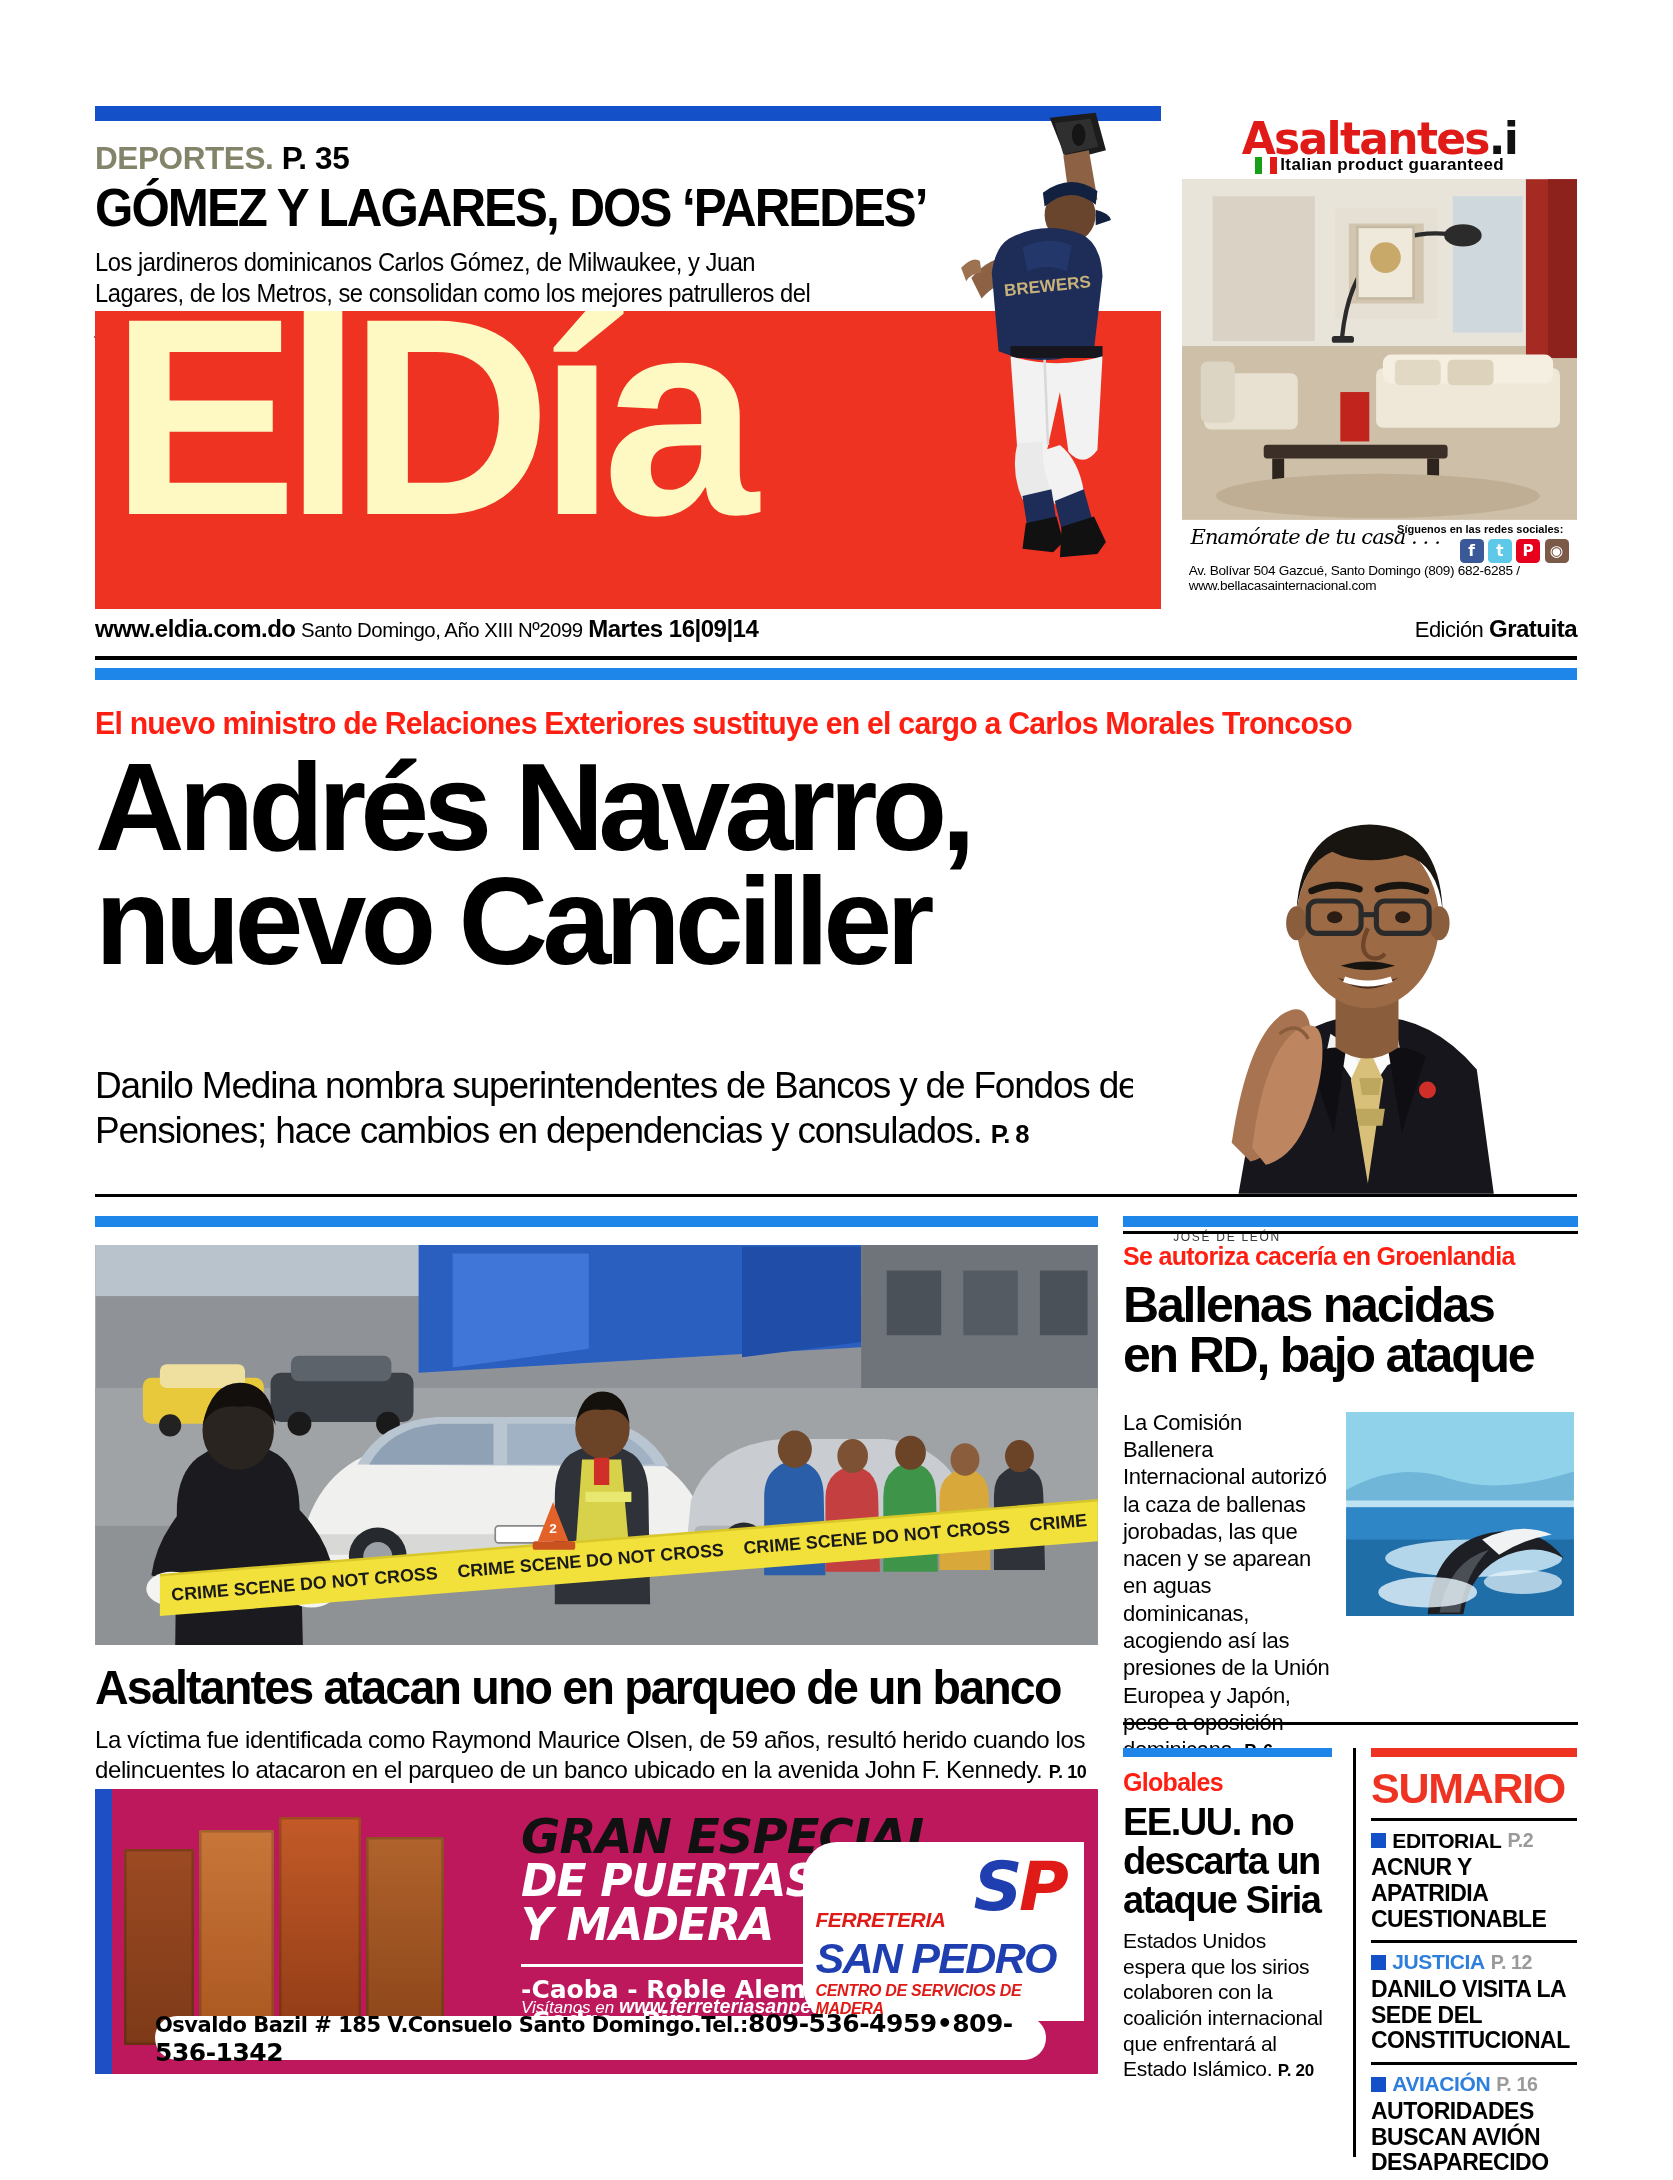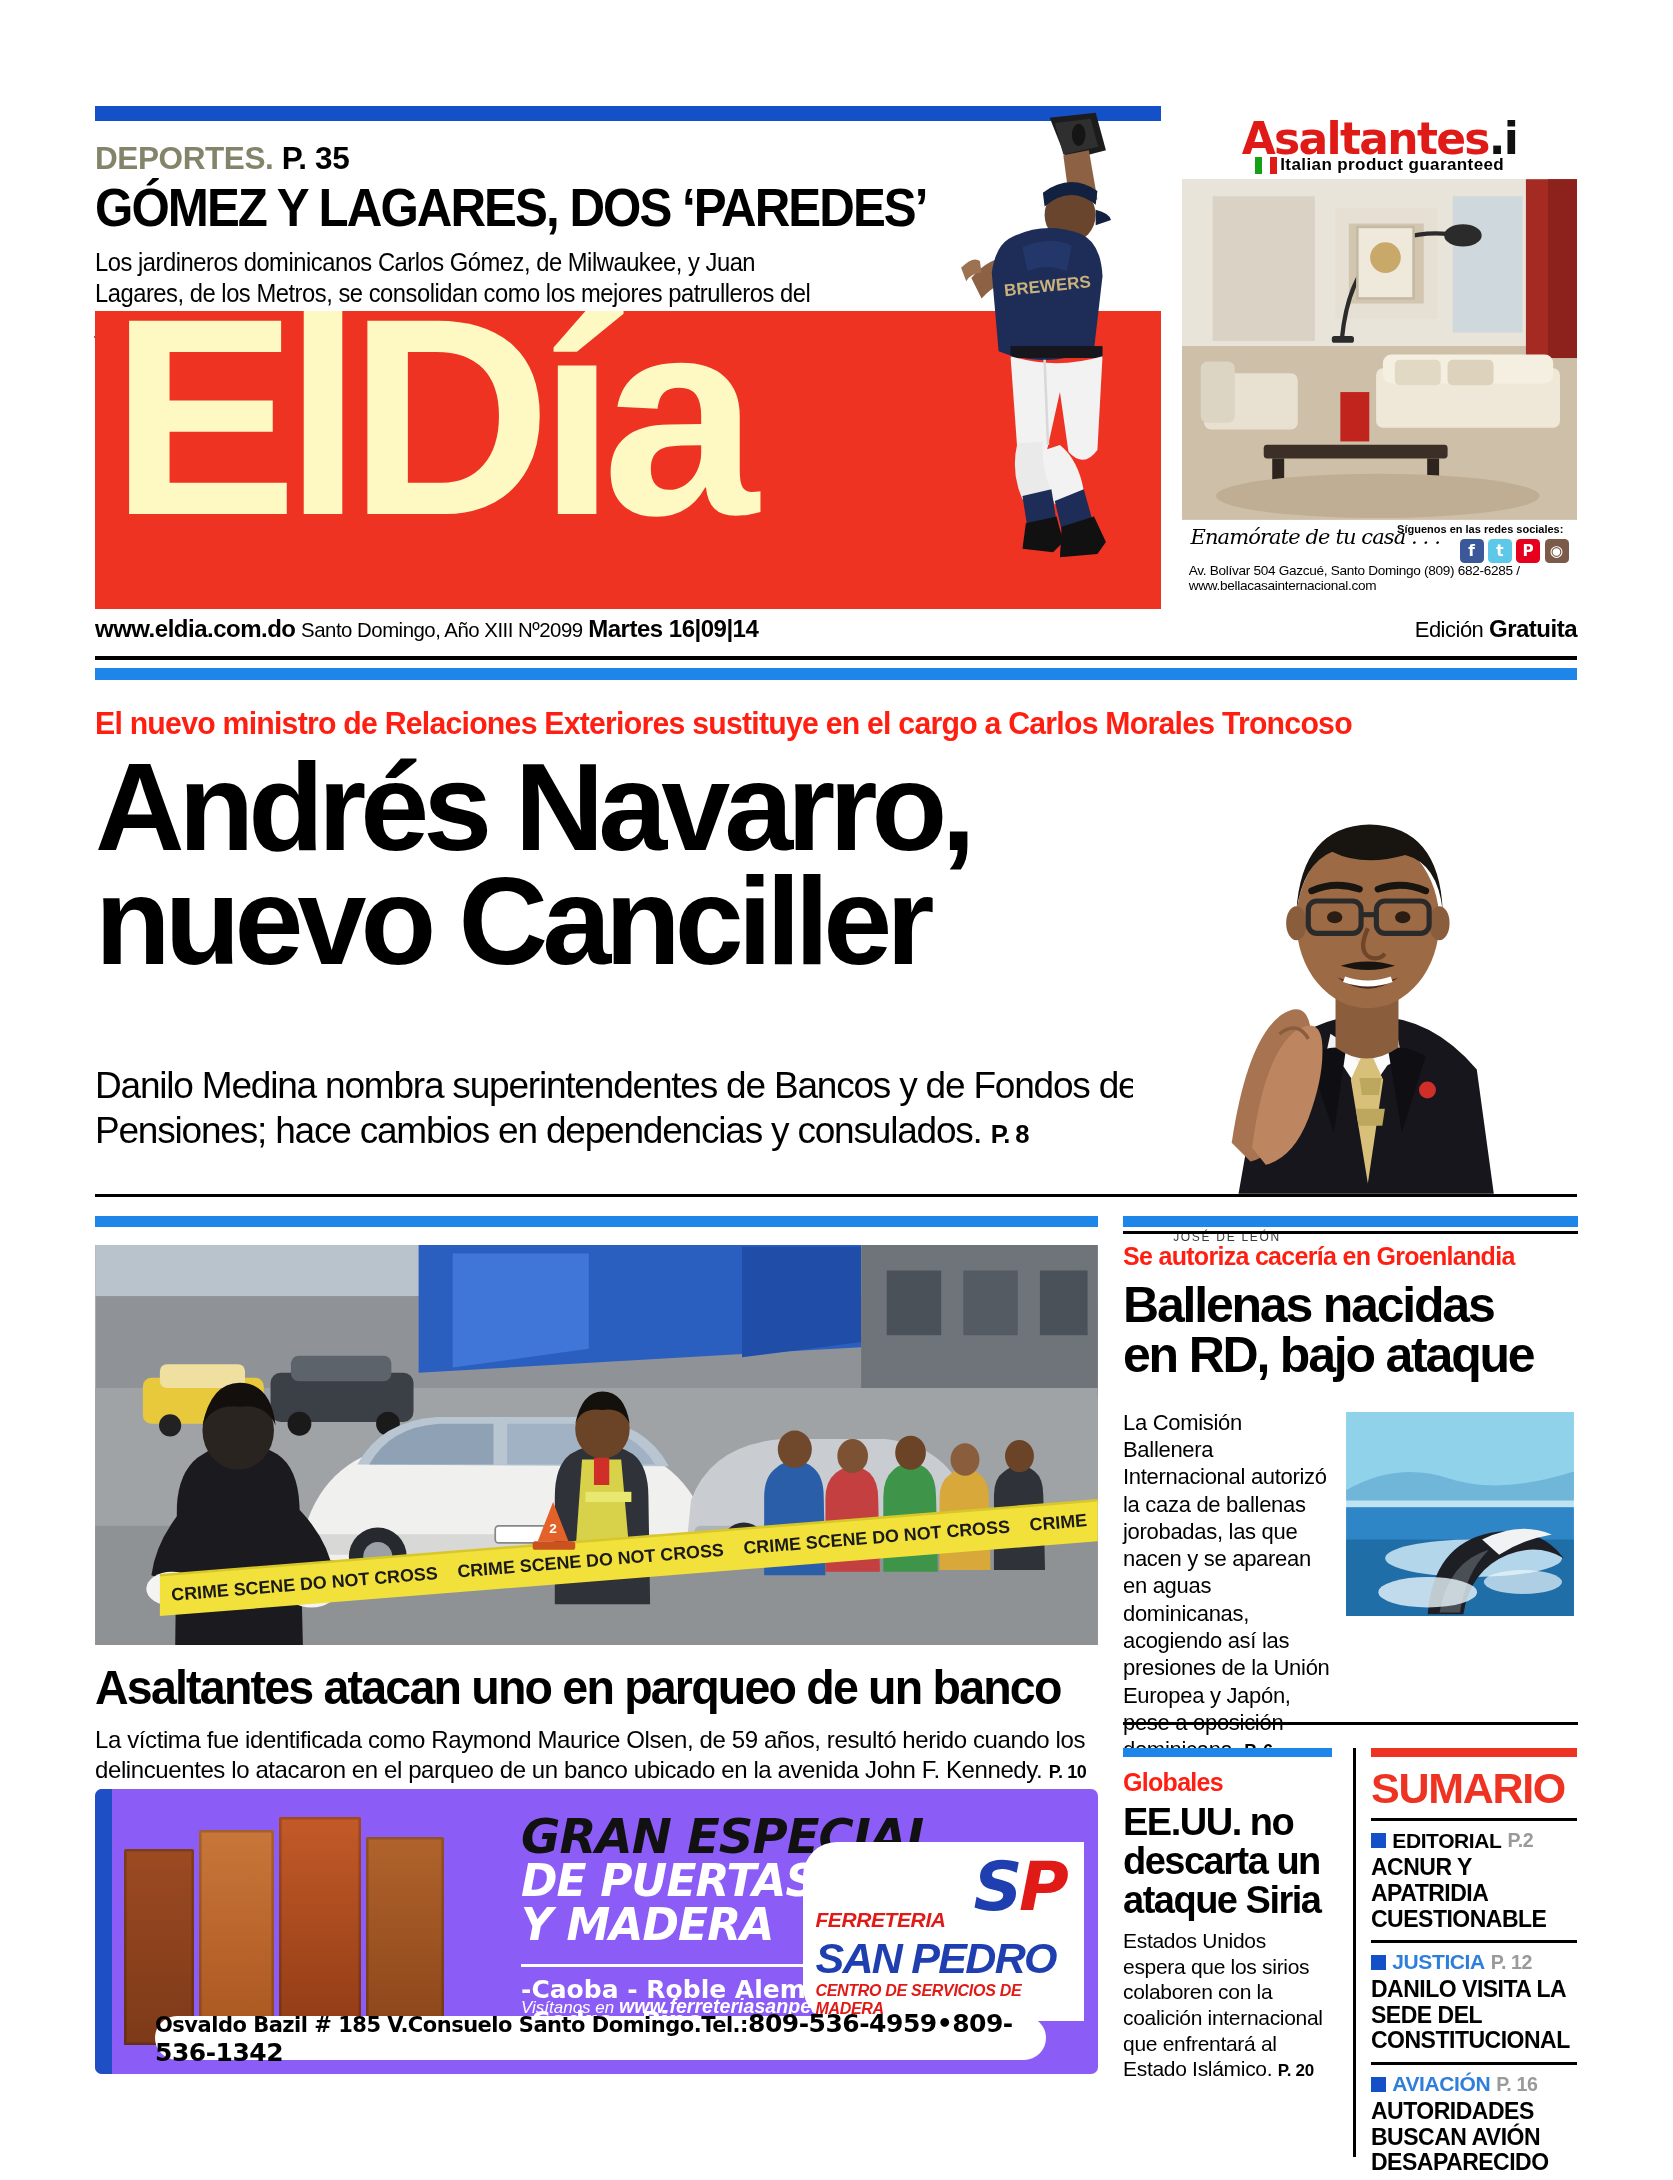--- a/index.html
+++ b/index.html
@@ -88,21 +88,21 @@
   
   #crime-block { position:absolute; left:95px; top:1216px; width:1191px; }
   #crime-topbar { width:1003px; height:11px; background:#1e86e8; }
   #crime-credit { text-align:right; font-size:12px; letter-spacing:1.7px; color:#3a3a3a; padding:2.6px 5.1px 1.7px 0; }
   #crime-photo { position:relative; width:1003px; height:400px; overflow:hidden; }
   #crime-headline { margin-top:13.6px; font-size:49px; font-weight:bold; letter-spacing:-1.9px; transform:scaleX(0.95); transform-origin:left center; white-space:nowrap; }
   #crime-deck { margin-top:10.2px; font-size:24px; line-height:1.25; letter-spacing:-0.4px; width:1003px; }
   #crime-deck b { font-size:18px; }
 
   
-  #ferreteria-ad { position:absolute; left:95px; top:1789px; width:1003px; height:285px; background:#8b5cf6; overflow:hidden; border-radius:7px; }
+  #ferreteria-ad { position:absolute; left:95px; top:1789px; width:1003px; height:285px; background:#be185d; overflow:hidden; border-radius:1px; }
   #fa-bluebar { position:absolute; left:0; top:0; width:17px; height:285px; background:#1f4fc4; }
   #fa-doors { position:absolute; left:29px; top:25.6px; width:366px; height:230px; display:flex; gap:5.1px; align-items:flex-end; }
   .fa-door { border-radius:1.7px 1.7px 0 0; box-shadow:inset 0 0 0 2.6px rgba(0,0,0,0.18); }
   #fa-gran { position:absolute; left:426px; top:19px; font-size:48px; font-weight:bold; font-style:italic; color:#111; letter-spacing:-0.9px; font-family:"DejaVu Sans", sans-serif; }
   #fa-puertas { position:absolute; left:426px; top:70px; font-size:44px; font-weight:bold; font-style:italic; color:#fff; line-height:1.0; letter-spacing:-0.9px; font-family:"DejaVu Sans", sans-serif; }
   #fa-hr { position:absolute; left:426px; top:175px; width:315px; height:2.6px; background:#fff; }
   #fa-woods { position:absolute; left:426px; top:186px; font-size:25px; font-weight:bold; color:#fff; line-height:1.22; font-family:"DejaVu Sans", sans-serif; }
   #fa-visit { position:absolute; left:426px; bottom:56px; font-size:17px; color:#fff; font-style:italic; }
   #fa-visit b { font-size:19.6px; }
   #fa-logo-panel { position:absolute; right:13.6px; top:53px; width:281px; height:179px; background:#fff; border-radius:34px 0 0 34px; }

